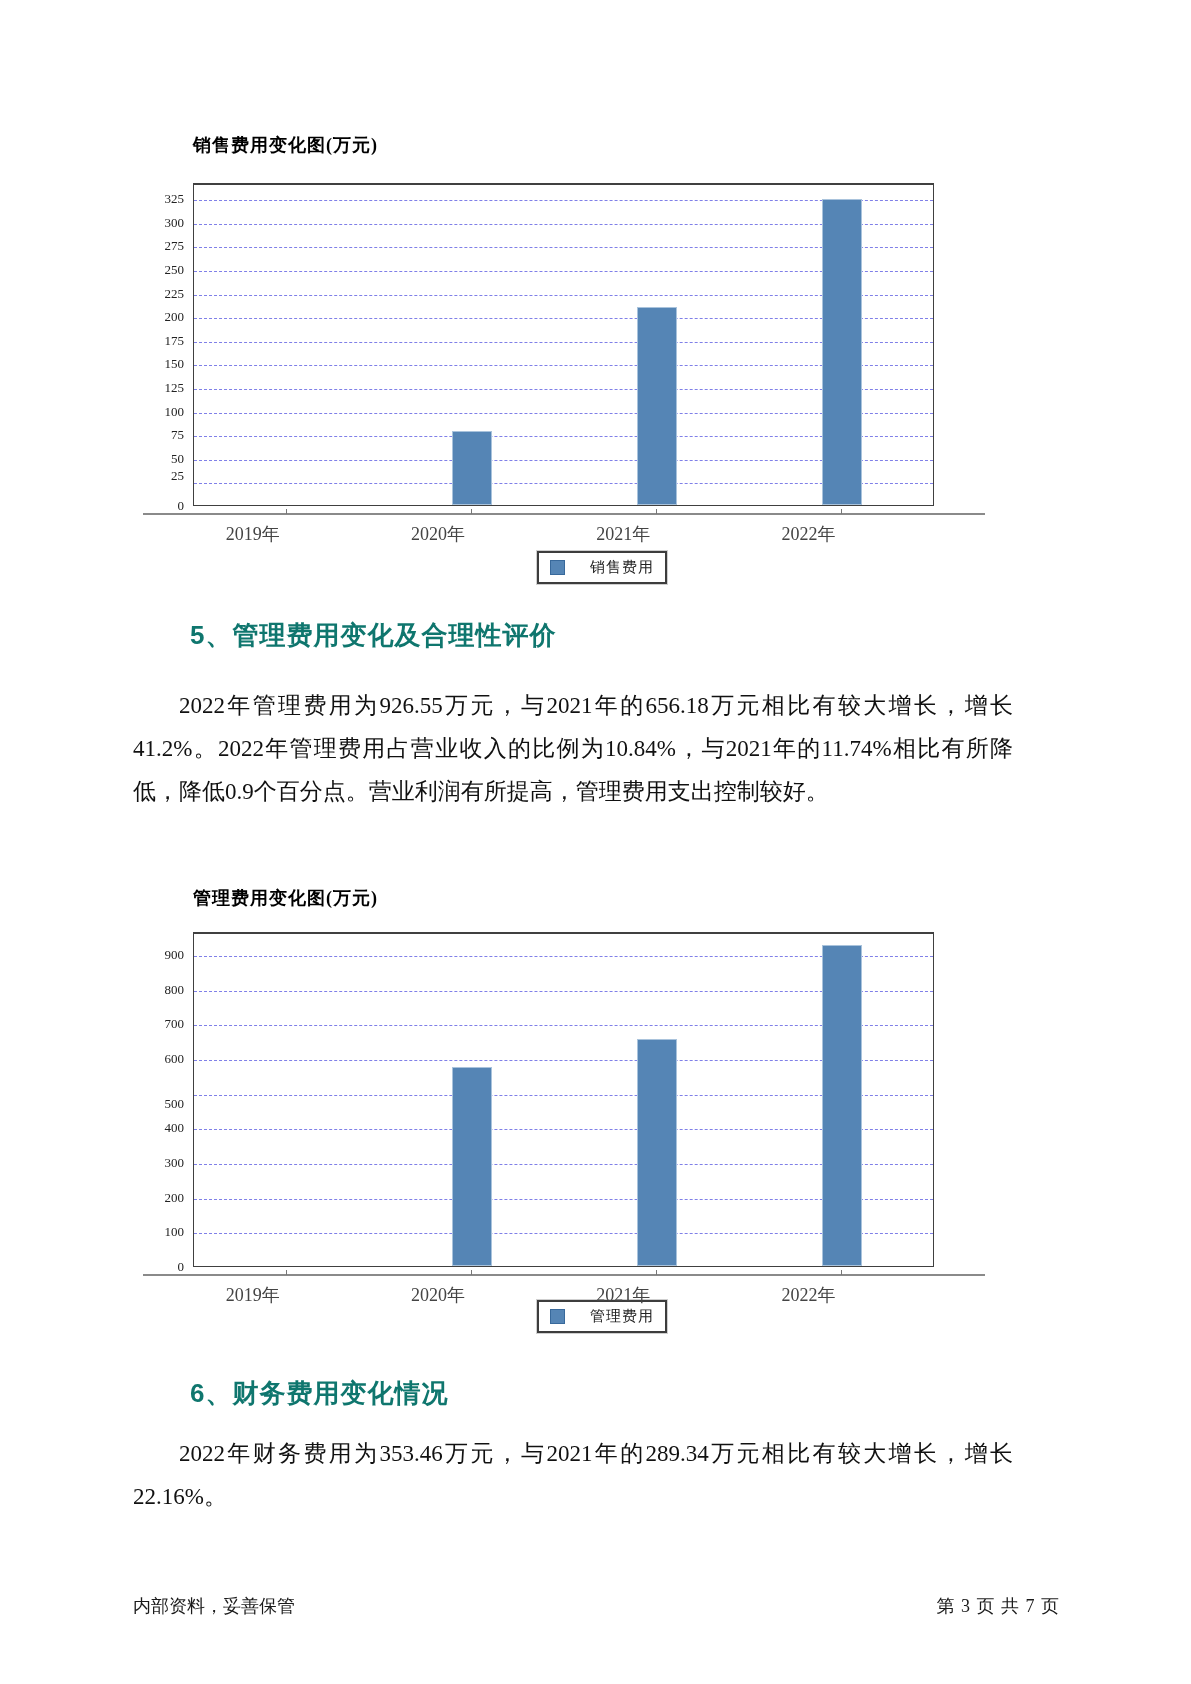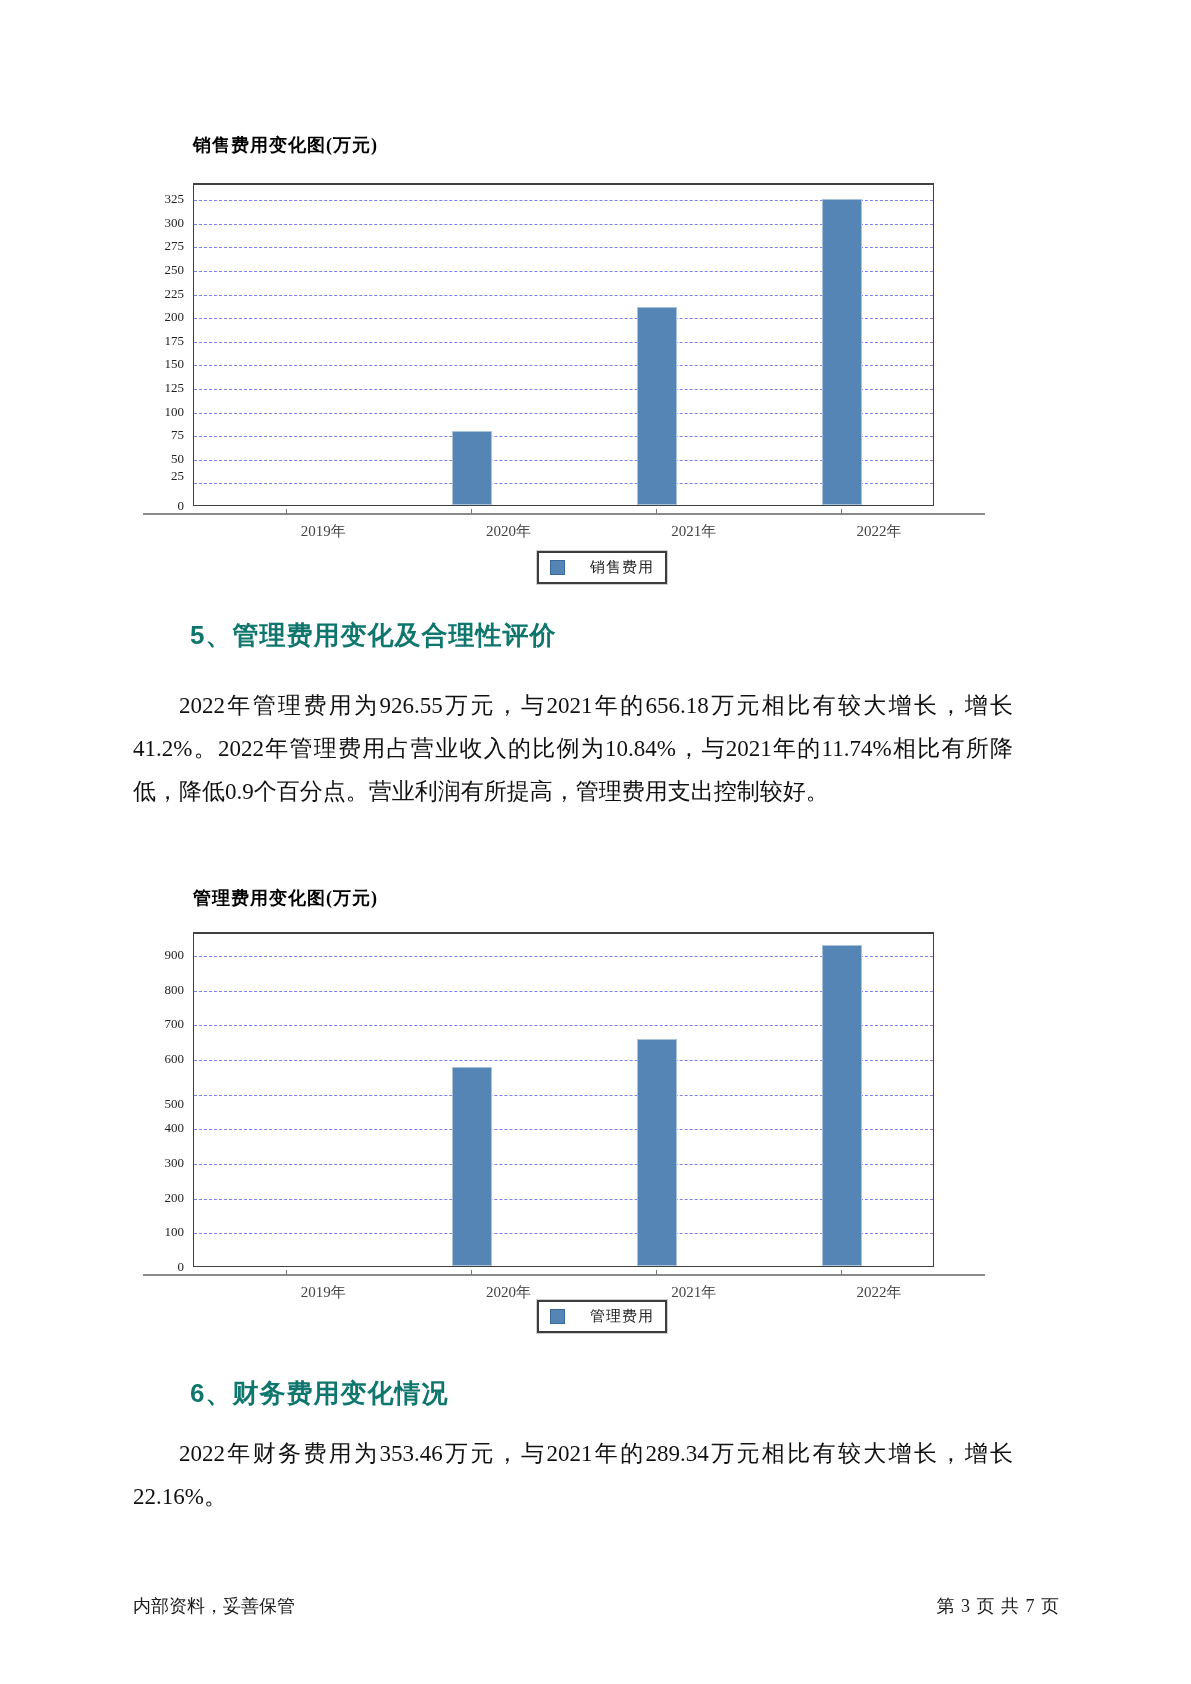--- a/index.html
+++ b/index.html
@@ -9,21 +9,21 @@
   
   .chart{position:absolute;left:140px;width:852px;}
   .chart-title{position:absolute;left:53px;width:739px;
                font-size:18px;font-weight:bold;color:#000;letter-spacing:1px;}
   .plot{position:absolute;background:#fff;border:1px solid #404040;border-top-width:2px;box-sizing:content-box;}
   .gridline{position:absolute;left:0;right:0;height:0;border-top:1px dashed #8080e8;}
   .bar{position:absolute;bottom:0;width:40px;box-sizing:border-box;border:1px solid #a9c3dc;}
   .ytick{position:absolute;left:0;text-align:right;font-size:13px;color:#222;}
   .xaxis-line{position:absolute;height:2px;background:#8a8a8a;}
   .xtick{position:absolute;width:1px;height:5px;background:#777;}
-  .xlabel{position:absolute;width:120px;margin-left:-60px;text-align:right;font-size:15px;color:#444;}
+  .xlabel{position:absolute;width:120px;margin-left:-60px;text-align:left;font-size:18px;color:#444;}
   .legend{position:absolute;left:462px;transform:translateX(-50%);
           display:flex;align-items:center;gap:25px;background:#fff;
           border:2px solid #3d3d3d;box-shadow:0 0 0 1px #cfcfcf;padding:5px 11px;}
   .legend-swatch{display:inline-block;width:13px;height:13px;background:#5585b5;border:1px solid #38699b;}
   .legend-label{font-size:15px;color:#222;letter-spacing:1px;}
 
   
   .heading{position:absolute;left:190px;font-family:"Liberation Sans","DejaVu Sans",sans-serif;
            font-size:26px;font-weight:bold;color:#0f766e;letter-spacing:1px;}
   .para{position:absolute;left:133px;width:880px;font-size:23px;line-height:43px;

